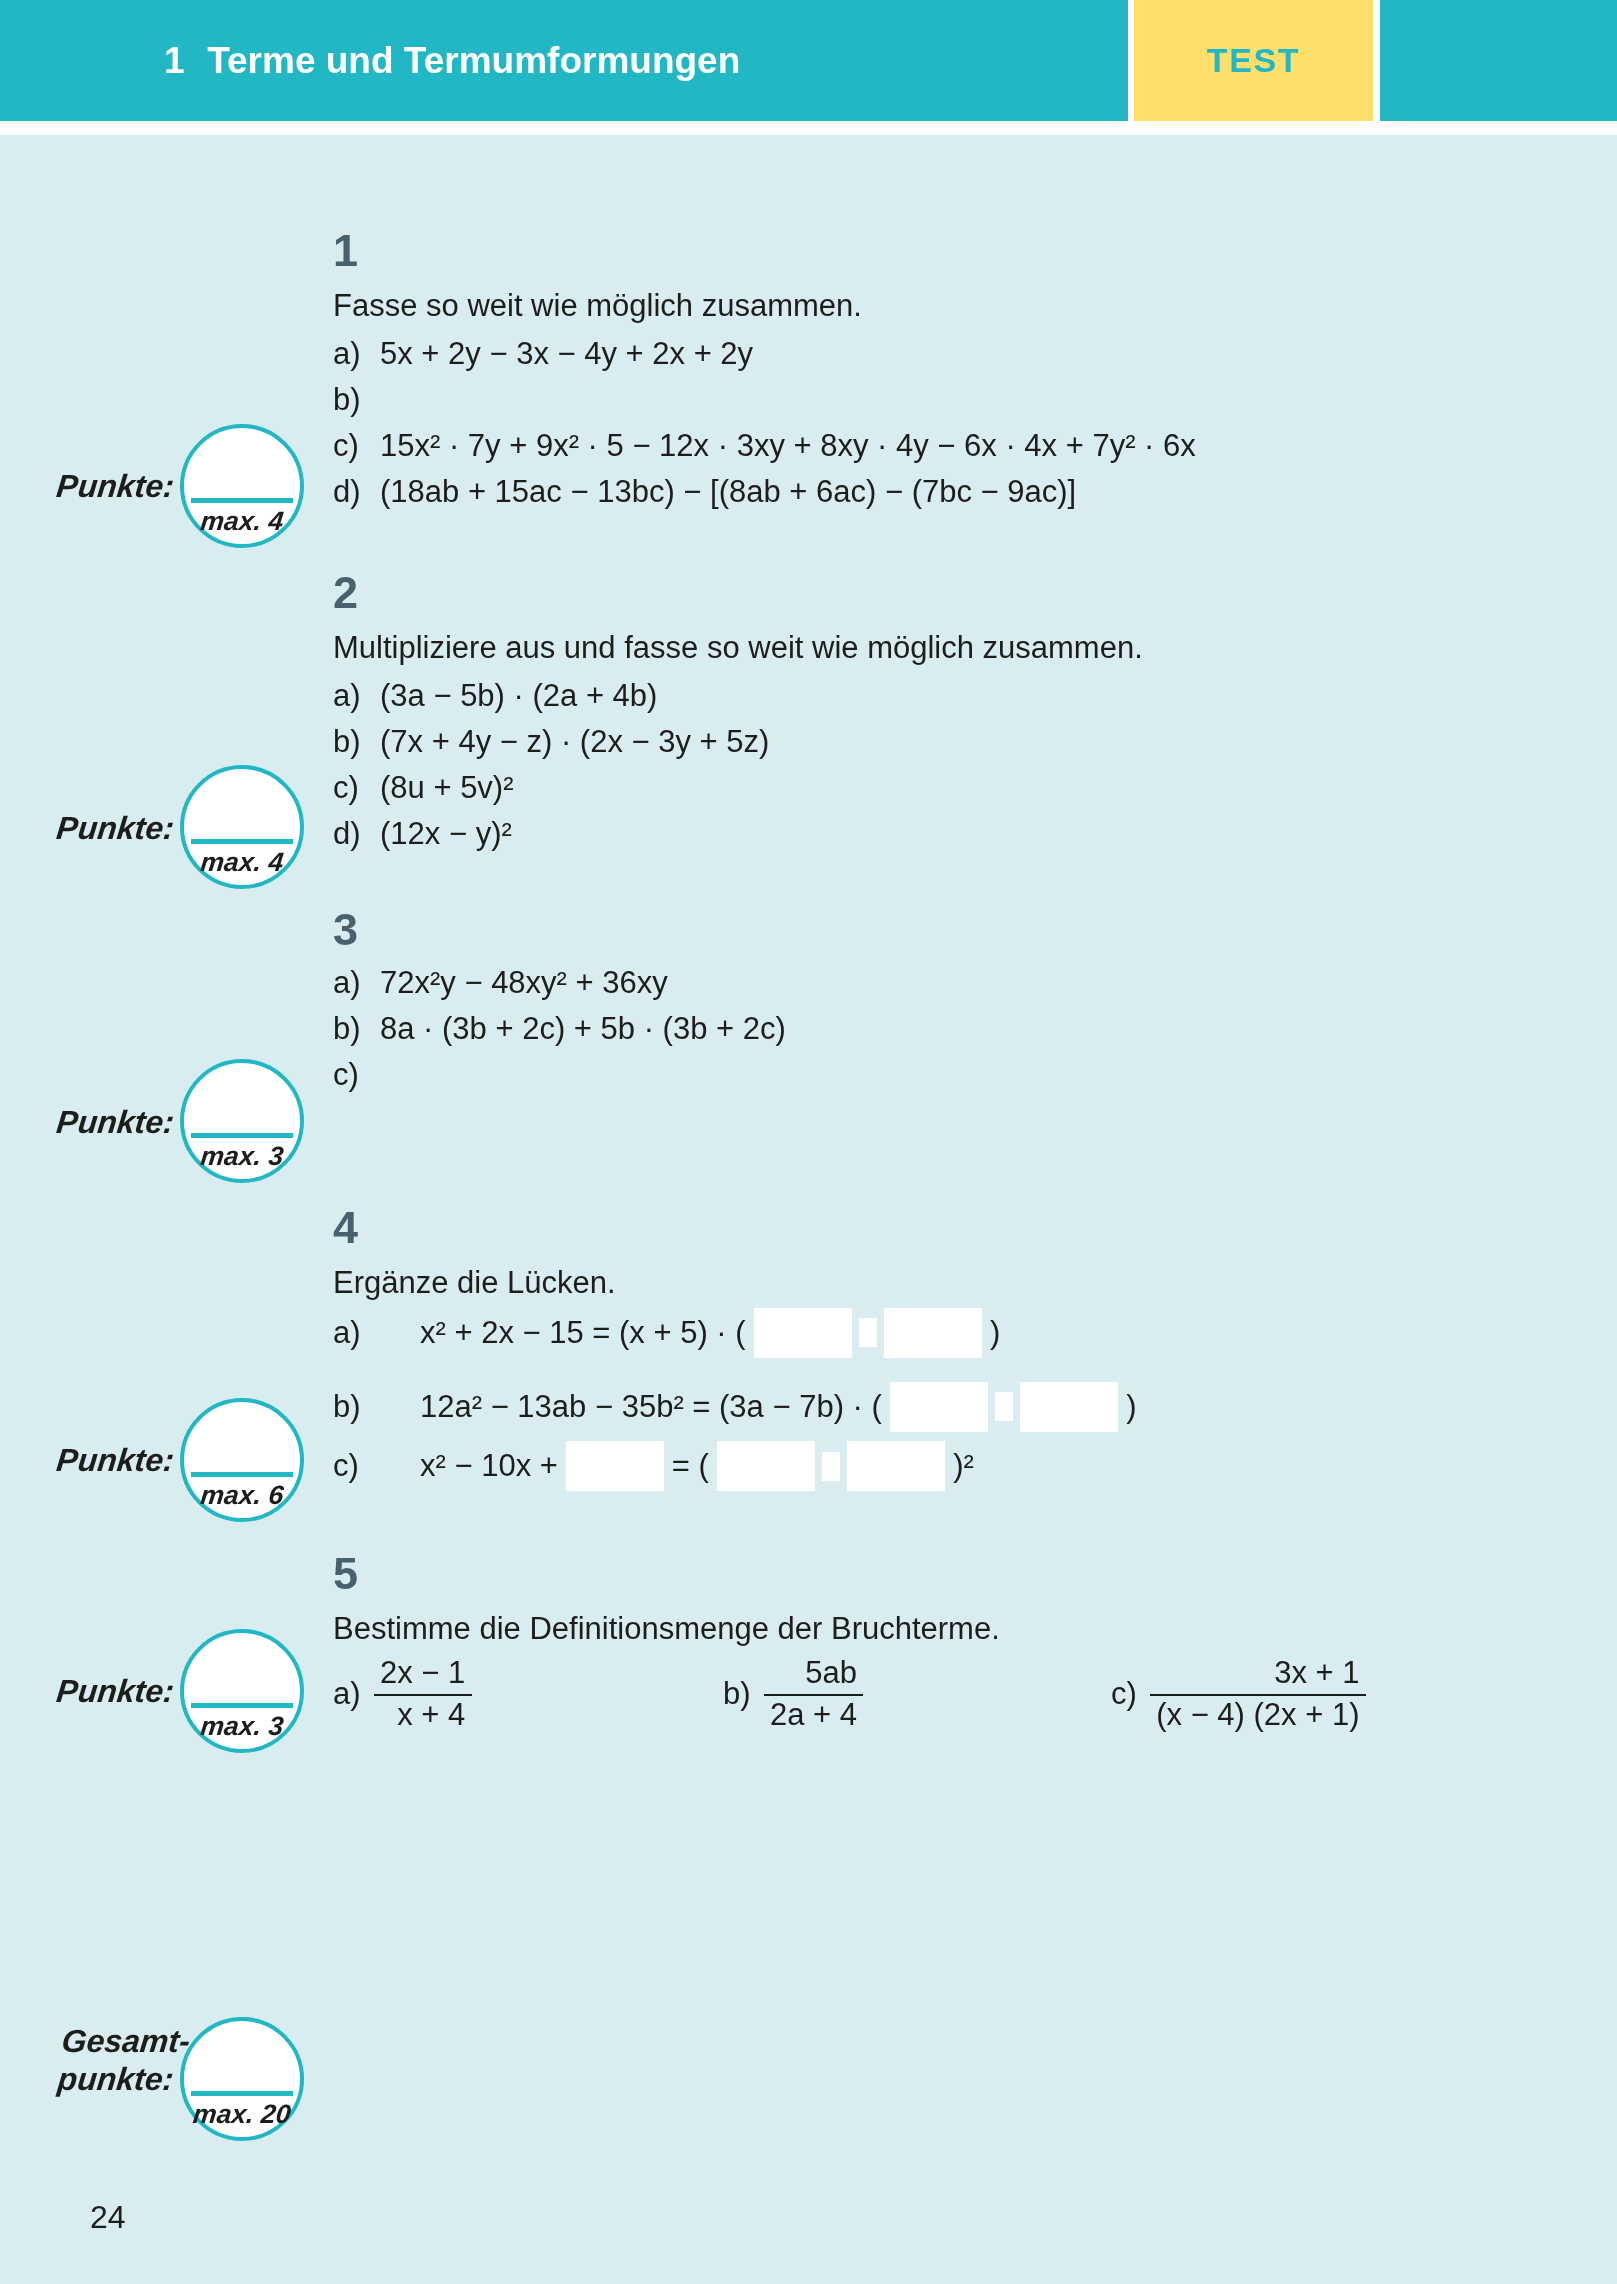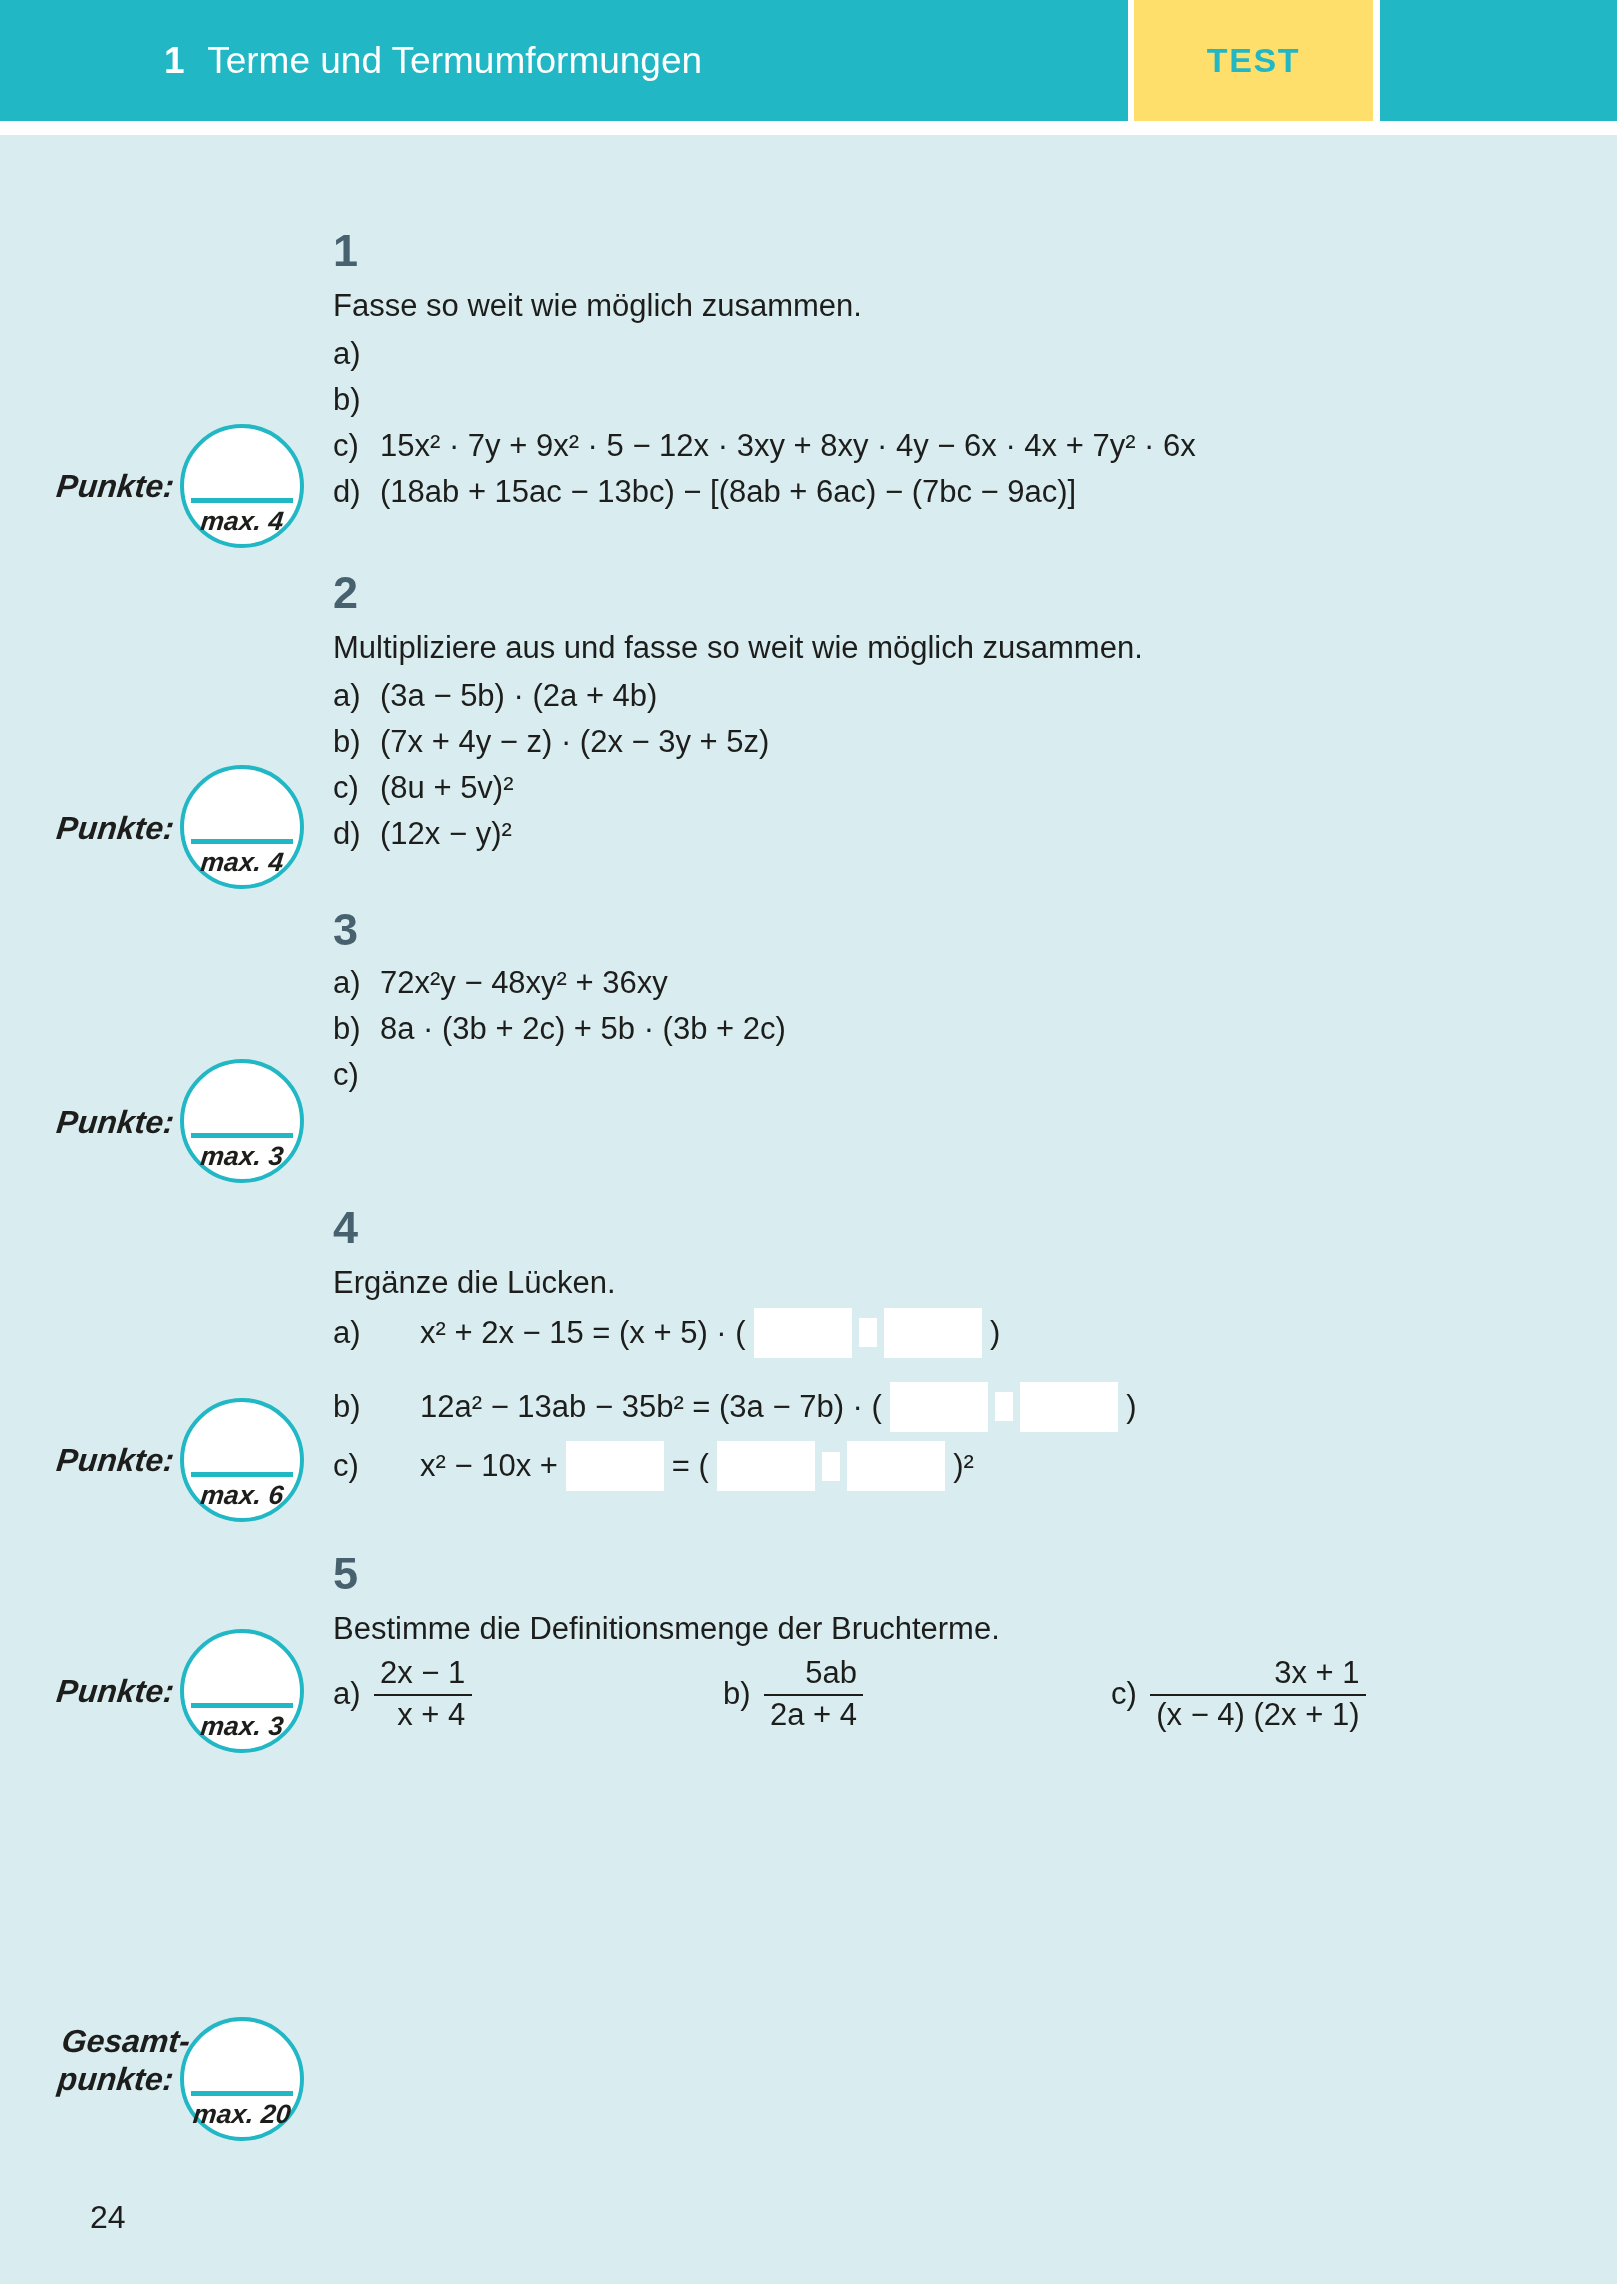--- a/index.html
+++ b/index.html
@@ -10,21 +10,21 @@
     --ink:#1d1d1b;
   }
   html,body{margin:0;padding:0;}
   body{
     width:1618px;height:2284px;position:relative;background:#ffffff;
     font-family:"Liberation Sans",sans-serif;color:var(--ink);overflow:hidden;
   }
   
   .header-main{position:absolute;top:0;left:0;width:1128px;height:121px;background:var(--teal);display:flex;align-items:center;}
   .chapter-num{margin-left:164px;font-size:37px;font-weight:bold;color:#ffffff;}
-  .chapter-title{margin-left:22.6px;font-size:37px;font-weight:normal;color:#ffffff;}
+  .chapter-title{margin-left:22.6px;font-size:37px;font-weight:bold;color:#ffffff;}
   .badge{position:absolute;top:0;left:1134px;width:239px;height:121px;background:var(--yellow);
          display:flex;align-items:center;justify-content:center;font-size:34px;font-weight:bold;
          color:var(--teal);letter-spacing:1.6px;}
   .header-right{position:absolute;top:0;left:1380px;width:238px;height:121px;background:var(--teal);}
   
   .content-bg{position:absolute;top:135px;left:0;width:1618px;height:2149px;background:var(--bg);}
   .exercise{position:absolute;left:333px;width:1257px;}
   #ex1{top:228px}#ex2{top:570px}#ex3{top:907px}#ex4{top:1205px}#ex5{top:1551px}
   .ex-number{font-size:45px;line-height:45px;font-weight:bold;color:var(--slate);}
   .ex-instruction{margin-top:14.5px;font-size:31px;line-height:35px;}
@@ -69,20 +69,21 @@
 <div class="header-right"></div>
 
 <div class="content-bg"></div>
 
 <div class="exercise" id="ex1">
   <div class="ex-number">1</div>
   <div class="ex-instruction">Fasse so weit wie möglich zusammen.</div>
   <div class="ex-items">
     <div class="ex-item">
       <span class="item-label">a)</span>
+      <span class="item-formula">5x + 2y − 3x − 4y + 2x + 2y</span>
     </div>
     <div class="ex-item">
       <span class="item-label">b)</span>
     </div>
     <div class="ex-item">
       <span class="item-label">c)</span>
       <span class="item-formula">15x² · 7y + 9x² · 5 − 12x · 3xy + 8xy · 4y − 6x · 4x + 7y² · 6x</span>
     </div>
     <div class="ex-item">
       <span class="item-label">d)</span>

